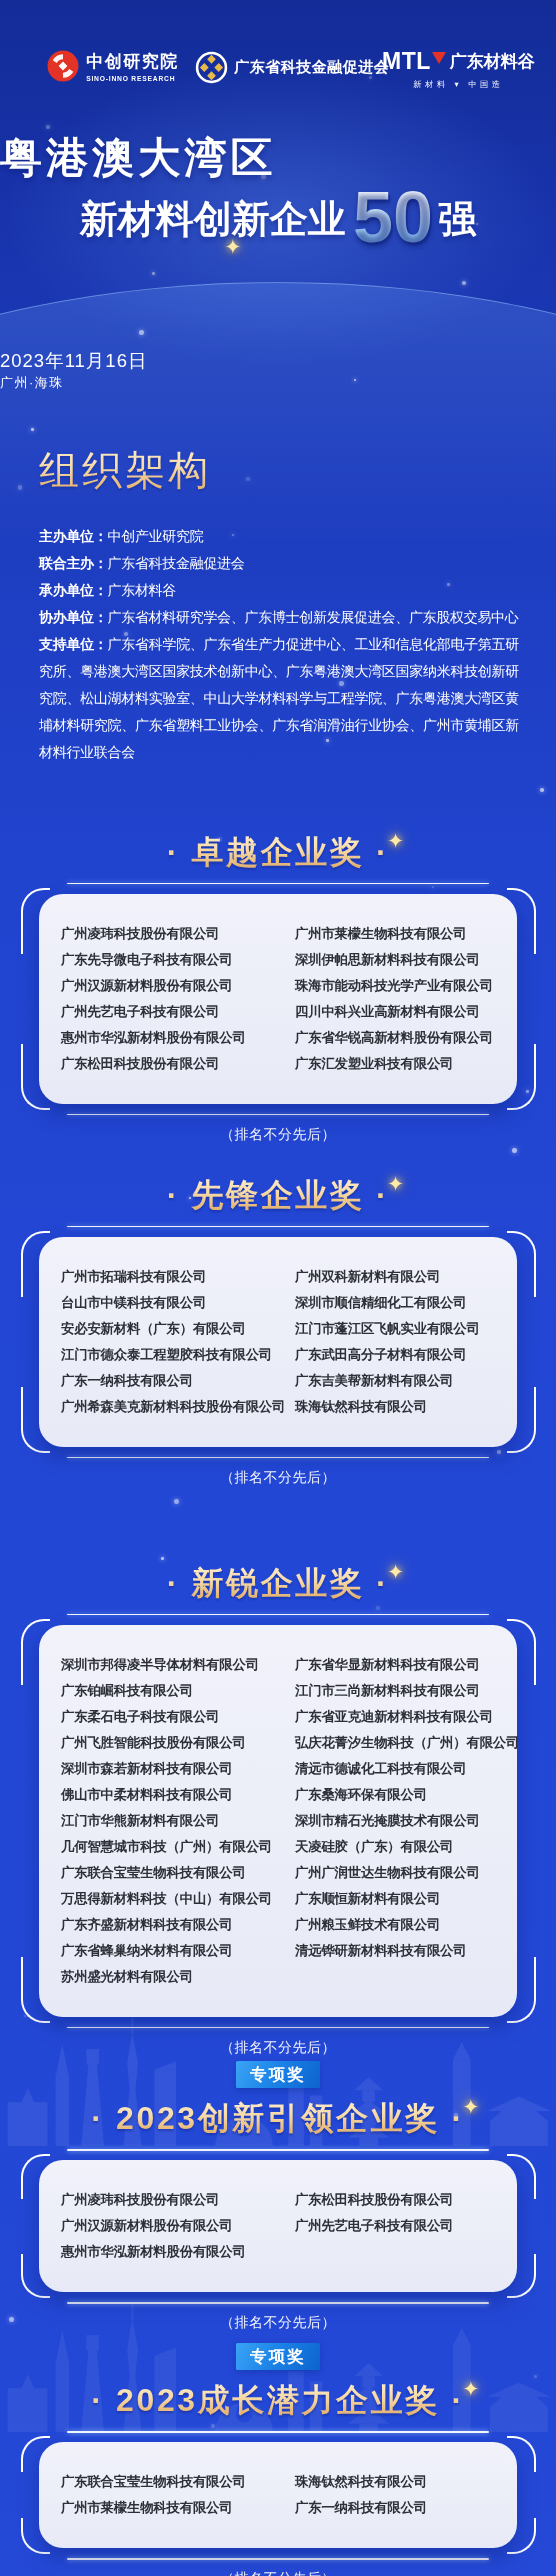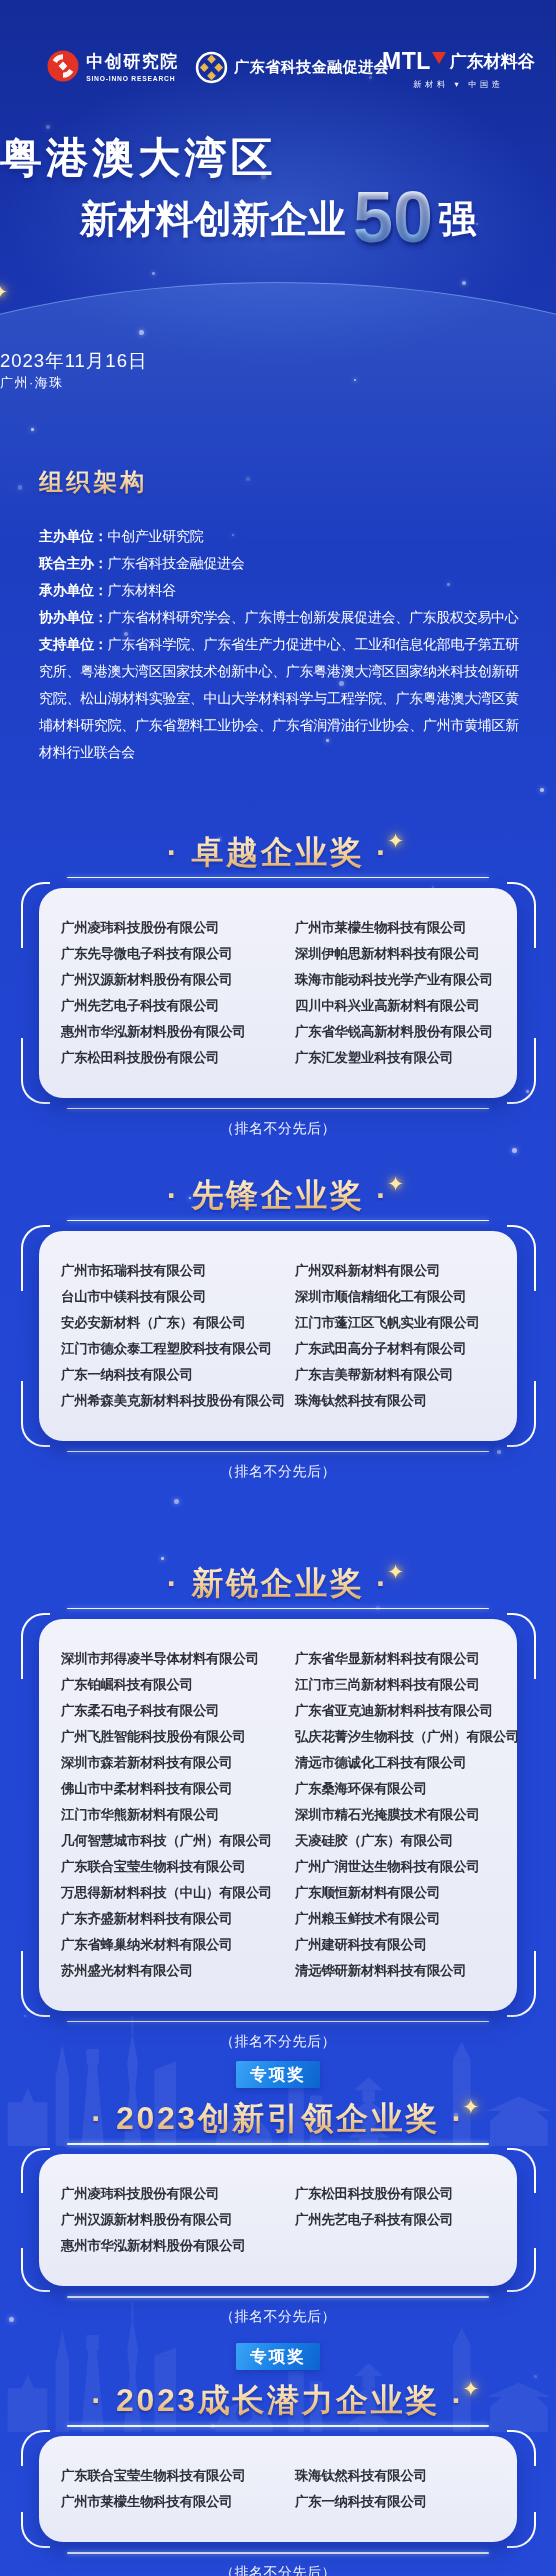--- a/index.html
+++ b/index.html
@@ -41,41 +41,41 @@
   .t3{top:246px;font-size:49px;font-weight:900;letter-spacing:9.3px;
     background:linear-gradient(180deg,#fdeccb 0%,#f6d9a6 42%,#ecc488 70%,#e0ae6b 100%);
     -webkit-background-clip:text;background-clip:text;color:transparent;
     filter:drop-shadow(0 3.6px 1.5px rgba(15,35,130,.4));}
   .t3 .in{display:inline-block;position:relative;}
   .date{top:348px;font-size:18.5px;font-weight:500;letter-spacing:1px;}
   .loc{top:374px;font-size:13px;letter-spacing:1.5px;}
 
   
   .org{position:absolute;top:443px;left:39px;right:37px;color:#fff;}
-  .org-title{font-size:24px;font-weight:700;letter-spacing:3.1px;display:inline-block;
+  .org-title{font-size:40px;font-weight:400;letter-spacing:3.1px;display:inline-block;
     background:linear-gradient(180deg,#fdf0d2 0%,#f6d9a6 45%,#e7b97b 78%,#d8a763 100%);
     -webkit-background-clip:text;background-clip:text;color:transparent;
-    filter:drop-shadow(0 2.1px 1px rgba(15,35,130,.4));margin-top:23px;}
+    filter:drop-shadow(0 2.1px 1px rgba(15,35,130,.4));}
   .org-items{margin-top:25px;}
   .org-item{font-size:14px;line-height:27px;letter-spacing:-0.3px;text-align:justify;}
   .org-item b{font-weight:800;}
 
   
   .award{position:absolute;left:0;width:100%;}
   .badge{width:84px;height:27px;margin:0 auto 10.3px;display:flex;align-items:center;justify-content:center;
     color:#fff;font-size:16.5px;font-weight:700;letter-spacing:2.1px;border-radius:1.5px;
     background:linear-gradient(115deg,#3aa4f6 0%,#1b82e6 48%,#0d63cf 100%);box-shadow:0 2.1px 6.2px rgba(10,40,140,.35);}
   .title-row{text-align:center;height:40px;line-height:40px;}
   .title-text{display:inline-block;position:relative;font-size:32px;font-weight:900;letter-spacing:2.6px;
     background:linear-gradient(180deg,#fdf0d2 0%,#f6d9a6 45%,#e7b97b 78%,#d8a763 100%);
     -webkit-background-clip:text;background-clip:text;color:transparent;
     filter:drop-shadow(0 2.6px 1px rgba(15,35,130,.45));}
   .sparkle{position:absolute;right:-17.5px;top:-11.3px;font-size:20.6px;color:#ffe9a8;
     text-shadow:0 0 7.2px #ffd86b,0 0 13.4px rgba(255,210,90,.8);-webkit-text-fill-color:#ffe9a8;}
-  .frame{position:relative;margin:16px 39px 0;}
+  .frame{position:relative;margin:22px 39px 0;}
   .fline{position:absolute;left:28px;right:28px;height:1.5px;border-radius:1.5px;background:rgba(255,255,255,.95);
     box-shadow:0 0 5.2px rgba(160,210,255,.9);}
   .fline.top{top:-11.3px;} .fline.bot{bottom:-11.3px;}
   .bracket{position:absolute;width:29px;height:34%;max-height:66px;min-height:33px;}
   .bracket.tl{left:-18.5px;top:-6.2px;border-left:2.1px solid #fff;border-top:2.1px solid #fff;border-top-left-radius:23px;}
   .bracket.bl{left:-18.5px;bottom:-6.2px;border-left:2.1px solid #fff;border-bottom:2.1px solid #fff;border-bottom-left-radius:23px;}
   .bracket.tr{right:-18.5px;top:-6.2px;border-right:2.1px solid #fff;border-top:2.1px solid #fff;border-top-right-radius:23px;}
   .bracket.br{right:-18.5px;bottom:-6.2px;border-right:2.1px solid #fff;border-bottom:2.1px solid #fff;border-bottom-right-radius:23px;}
   .card{position:relative;border-radius:24px;background:linear-gradient(180deg,#f1f2fa 0%,#e7eaf6 100%);
     box-shadow:0 9.3px 20.6px rgba(8,25,110,.35);display:flex;padding:27px 14.4px 27px 22px;}
@@ -230,21 +230,21 @@
       </div>
     </div>
 
     <div class="hero-line t1">粤港澳大湾区</div>
     <div class="hero-line t2">
       <span>新材料创新企业</span>
       <span class="num">50</span>
       <span>强</span>
     </div>
     <div class="hero-line t3">
-      <span class="in"><span class="sparkle">✦</span></span>
+      <span class="in"><span>颁奖典礼</span><span class="sparkle">✦</span></span>
     </div>
     <div class="hero-line date">2023年11月16日</div>
     <div class="hero-line loc">广州·海珠</div>
 
     <div class="org">
       <div class="org-title">组织架构</div>
       <div class="org-items">
           <div class="org-item"><b>主办单位：</b><span>中创产业研究院</span></div>
           <div class="org-item"><b>联合主办：</b><span>广东省科技金融促进会</span></div>
           <div class="org-item"><b>承办单位：</b><span>广东材料谷</span></div>
@@ -344,21 +344,20 @@
                 <div class="company">江门市三尚新材料科技有限公司</div>
                 <div class="company">广东省亚克迪新材料科技有限公司</div>
                 <div class="company">弘庆花菁汐生物科技（广州）有限公司</div>
                 <div class="company">清远市德诚化工科技有限公司</div>
                 <div class="company">广东桑海环保有限公司</div>
                 <div class="company">深圳市精石光掩膜技术有限公司</div>
                 <div class="company">天凌硅胶（广东）有限公司</div>
                 <div class="company">广州广润世达生物科技有限公司</div>
                 <div class="company">广东顺恒新材料有限公司</div>
                 <div class="company">广州粮玉鲜技术有限公司</div>
-                <div class="company">广州建研科技有限公司</div>
                 <div class="company">清远铧研新材料科技有限公司</div>
               </div>
             </div>
           </div>
           <div class="note">（排名不分先后）</div>
         </section>
         <section class="award" style="top: 2061px;">
           <div class="badge">专项奖</div>
           <div class="title-row"><span class="title-text">· 2023创新引领企业奖 ·<span class="sparkle">✦</span></span></div>
           <div class="frame">

